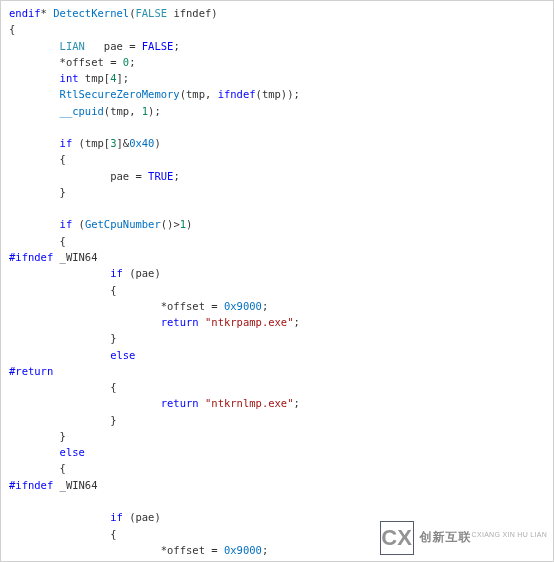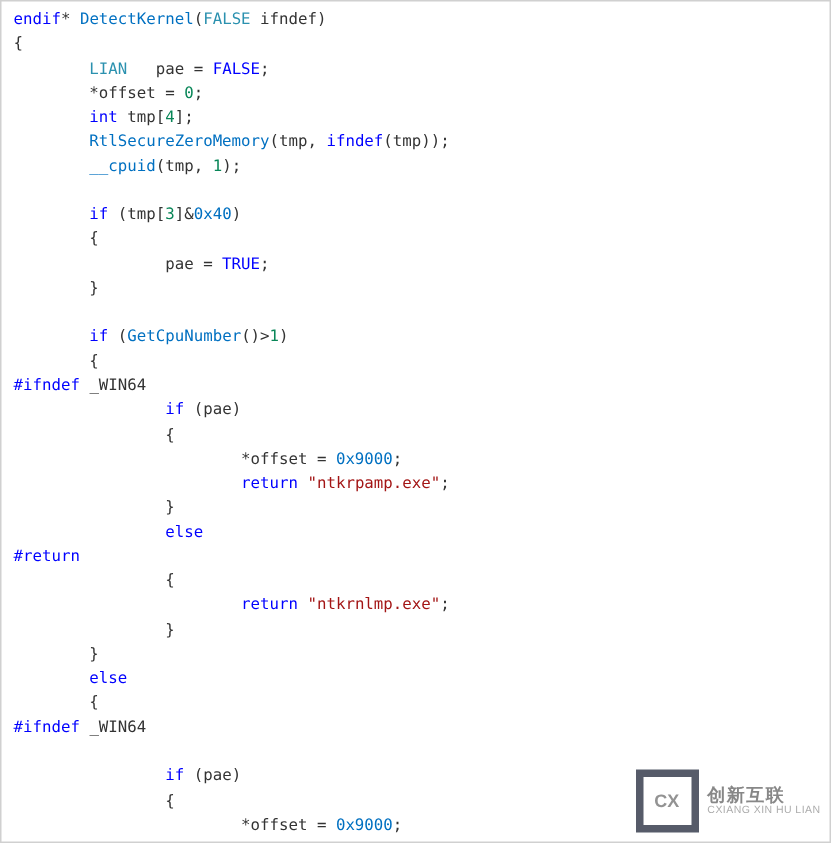--- a/index.html
+++ b/index.html
@@ -23,25 +23,25 @@
   .k-str{color:#a31515}
   .k-func{color:#0070c1}
   .k-hex{color:#0070c1}
   .watermark{
     position:absolute;right:6px;bottom:6px;
     display:flex;align-items:center;gap:6px;
     opacity:0.7;
     font-family:"Microsoft YaHei",Arial,sans-serif;
   }
   .wm-logo{
-    width:32px;height:32px;border:5px solid #0f172a;
+    width:32px;height:32px;border:1px solid #0f172a;
     display:flex;align-items:center;justify-content:center;
-    font-size:12px;font-weight:700;color:#666;background:#fff;text-align:center;
+    font-size:22px;font-weight:700;color:#666;background:#fff;text-align:center;
   }
-  .wm-text{display:flex;flex-direction:column;line-height:1.1}
+  .wm-text{display:flex;flex-direction:row;line-height:1.1}
   .wm-cn{font-size:12px;color:#555;font-weight:600;letter-spacing:1px}
   .wm-en{font-size:7px;color:#888;letter-spacing:0.3px}
 </style>
 </head>
 <body>
 
 <pre><span><span class="k-blue">endif</span><span>*</span> <span class="k-func">DetectKernel</span><span>(</span><span class="k-teal">FALSE</span><span> ifndef)</span></span>
 <span>{</span>
 <span><span>        </span><span class="k-teal">LIAN</span><span>   pae = </span><span class="k-blue">FALSE</span><span>;</span></span>
 <span><span>        *offset = </span><span class="k-num">0</span><span>;</span></span>

